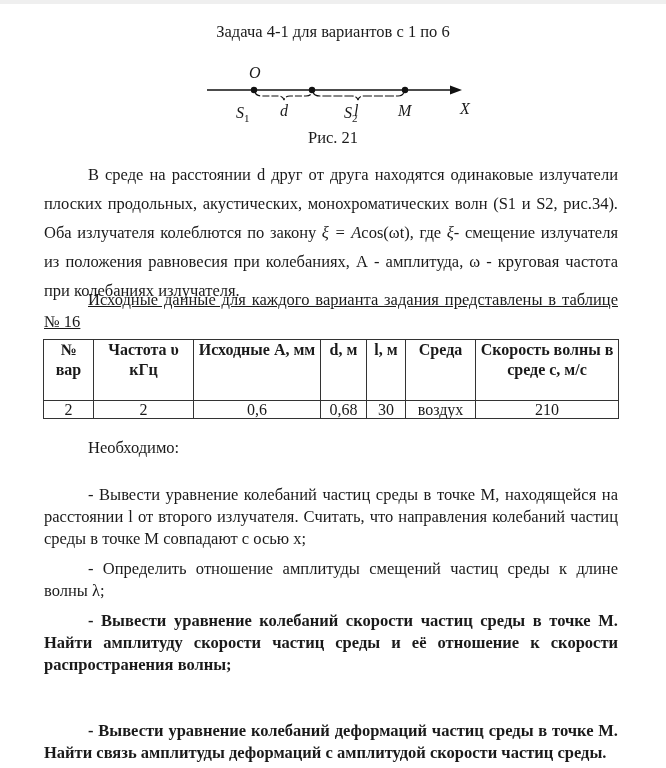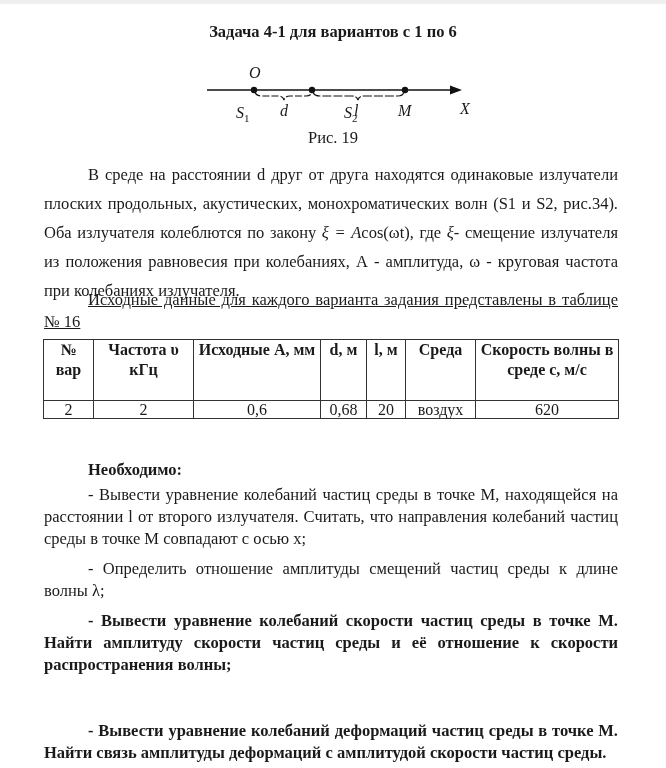--- a/index.html
+++ b/index.html
@@ -1,20 +1,20 @@
 <!DOCTYPE html>
 <html><head>
 <meta charset="utf-8">
 <style>
   html, body { margin:0; padding:0; }
   body { width:666px; height:768px; background:#ffffff; position:relative; overflow:hidden;
          font-family:"Liberation Serif", "DejaVu Serif", serif; color:#1a1a1a; }
   .topband { position:absolute; left:0; top:0; width:666px; height:4px; background:#efefef; }
   .title { position:absolute; top:22px; left:0; width:666px; text-align:center;
-           font-weight:bold; font-size:16.5px; }
+           font-weight:normal; font-size:16.5px; }
   .diagram { position:absolute; left:200px; top:62px; width:290px; height:70px; }
   .caption { position:absolute; top:128px; left:0; width:666px; text-align:center; font-size:16.5px; }
   .para { position:absolute; left:44px; width:574px; font-size:16.5px; line-height:22px;
           text-align:justify; }
   .indent { text-indent:44px; }
   .formula { font-style:italic; }
   table.data { position:absolute; left:43px; top:339px; border-collapse:collapse; font-size:16px; }
   table.data th, table.data td { border:1px solid #333; padding:0 3px; text-align:center; vertical-align:top; }
   table.data th { font-weight:bold; line-height:20px; height:60px; }
   table.data td { line-height:17px; height:17px; }
@@ -42,21 +42,21 @@
   </span>
   <span style="position:absolute;left:80px;top:40px;font-style:italic;font-size:16px;">d</span>
   <span style="position:absolute;left:103px;top:42px;font-style:italic;font-size:16px;margin-left:41px;">
     <span>S</span><sub style="font-style:normal;font-size:11px;">2</sub>
   </span>
   <span style="position:absolute;left:154px;top:40px;font-style:italic;font-size:16px;">l</span>
   <span style="position:absolute;left:198px;top:40px;font-style:italic;font-size:16px;">M</span>
   <span style="position:absolute;left:260px;top:38px;font-style:italic;font-size:16px;">X</span>
 </div>
 
-<div class="caption">Рис. 19</div>
+<div class="caption">Рис. 21</div>
 
 <div class="para indent" style="top:160px;line-height:29px;">
   <span>В среде на расстоянии d друг от друга находятся одинаковые излучатели плоских продольных, акустических, монохроматических волн (S1 и S2, рис.34). Оба излучателя колеблются по закону </span><span class="formula"><span>ξ = A</span><span style="font-style:normal">cos(ωt)</span></span><span>, где </span><span class="formula">ξ</span><span>- смещение излучателя из положения равновесия при колебаниях, А - амплитуда, ω - круговая частота при колебаниях излучателя.</span>
 </div>
 
 <div class="para indent" style="top:289px;text-decoration:underline;">Исходные данные для каждого варианта задания представлены в таблице № 16</div>
 
 <table class="data">
   <thead>
     <tr>
@@ -68,25 +68,25 @@
       <th style="width:63px">Среда</th>
       <th style="width:136px">Скорость волны в среде с, м/с</th>
     </tr>
   </thead>
   <tbody>
     <tr>
       <td>2</td>
       <td>2</td>
       <td>0,6</td>
       <td>0,68</td>
-      <td>20</td>
+      <td>30</td>
       <td>воздух</td>
-      <td>620</td>
+      <td>210</td>
     </tr>
   </tbody>
 </table>
 
-<div class="para indent" style="top:459px;font-weight:bold;">Необходимо:</div>
+<div class="para indent" style="top:437px;">Необходимо:</div>
 
 <div class="para indent" style="top:484px;">- Вывести уравнение колебаний частиц среды в точке М, находящейся на расстоянии l от второго излучателя. Считать, что направления колебаний частиц среды в точке М совпадают с осью х;</div>
 <div class="para indent" style="top:558px;">- Определить отношение амплитуды смещений частиц среды к длине волны λ;</div>
 <div class="para indent" style="top:610px;font-weight:bold;">- Вывести уравнение колебаний скорости частиц среды в точке М. Найти амплитуду скорости частиц среды и её отношение к скорости распространения волны;</div>
 <div class="para indent" style="top:720px;font-weight:bold;">- Вывести уравнение колебаний деформаций частиц среды в точке М. Найти связь амплитуды деформаций с амплитудой скорости частиц среды.</div>
 
 </body></html>

